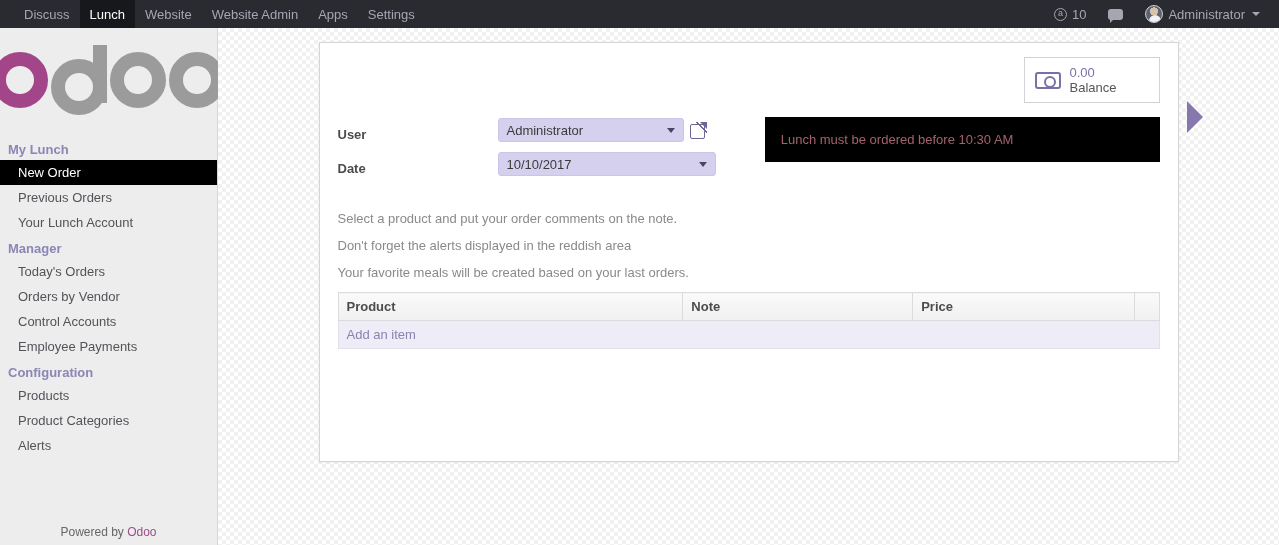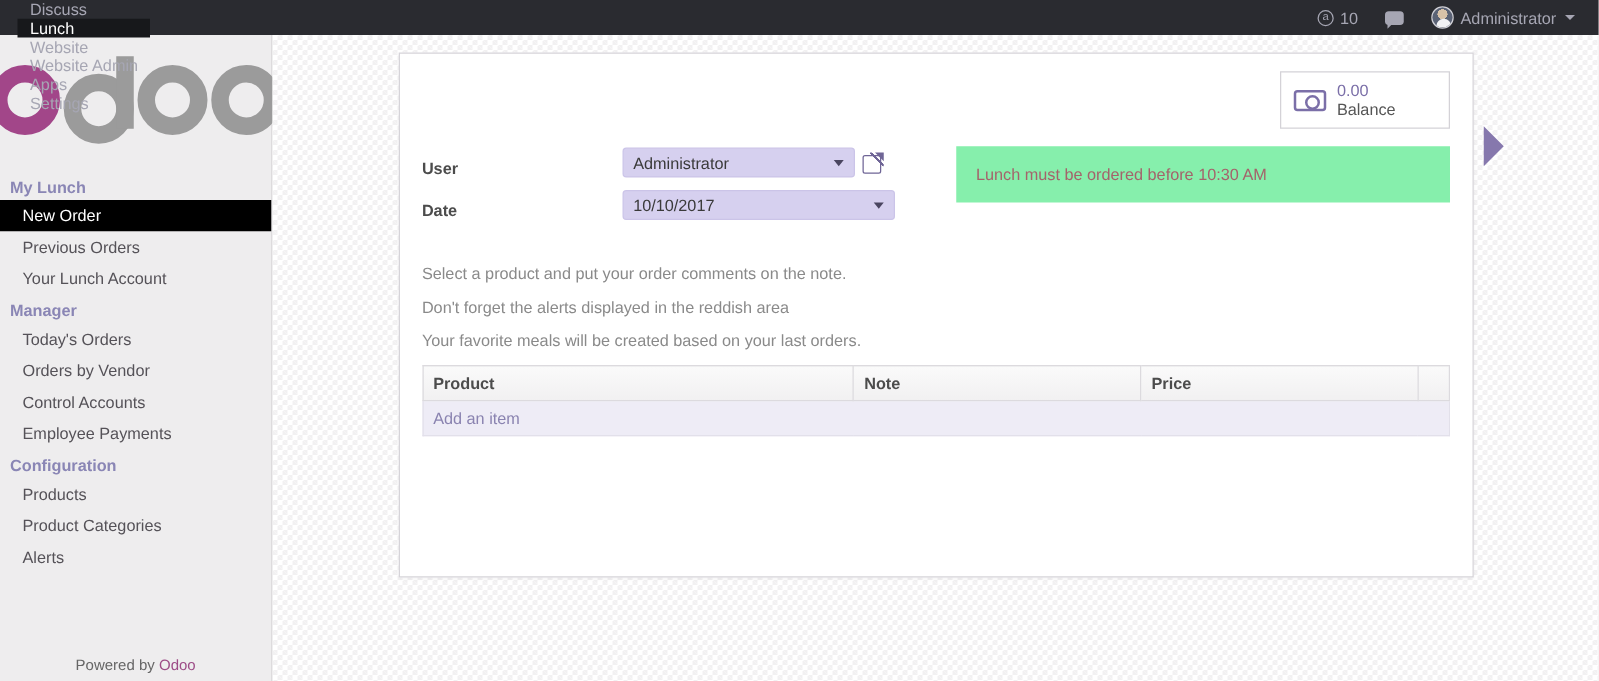--- a/index.html
+++ b/index.html
@@ -15,21 +15,21 @@
 
   
   .navbar {
     height: 28px;
     background: #2a2b30;
     display: flex;
     align-items: stretch;
     position: relative;
     z-index: 30;
   }
-  .nav-left { display: flex; align-items: stretch; padding-left: 14px; flex-direction: column; }
+  .nav-left { display: flex; align-items: stretch; padding-left: 14px; }
   .nav-item {
     display: flex; align-items: center;
     padding: 0 10px;
     color: #a6a6b3;
     font-size: 13px;
     white-space: nowrap;
     cursor: pointer;
   }
   .nav-item.active { background: #17181b; color: #ffffff; }
   .nav-right {
@@ -377,21 +377,21 @@
   }
   .arrow-head {
     position: absolute;
     right: 0; top: 0;
     width: 0; height: 0;
     border-left: 7px solid transparent;
     border-top: 7px solid #6f6596;
   }
 
   .alert-box {
-    background: #86efac;
+    background: #000000;
     color: #a4636b;
     font-size: 13px;
     padding: 4px 16px;
     width: 412px;
     margin-left: 32px;
     height: 45px;
     display: flex;
     align-items: center;
   }
 

